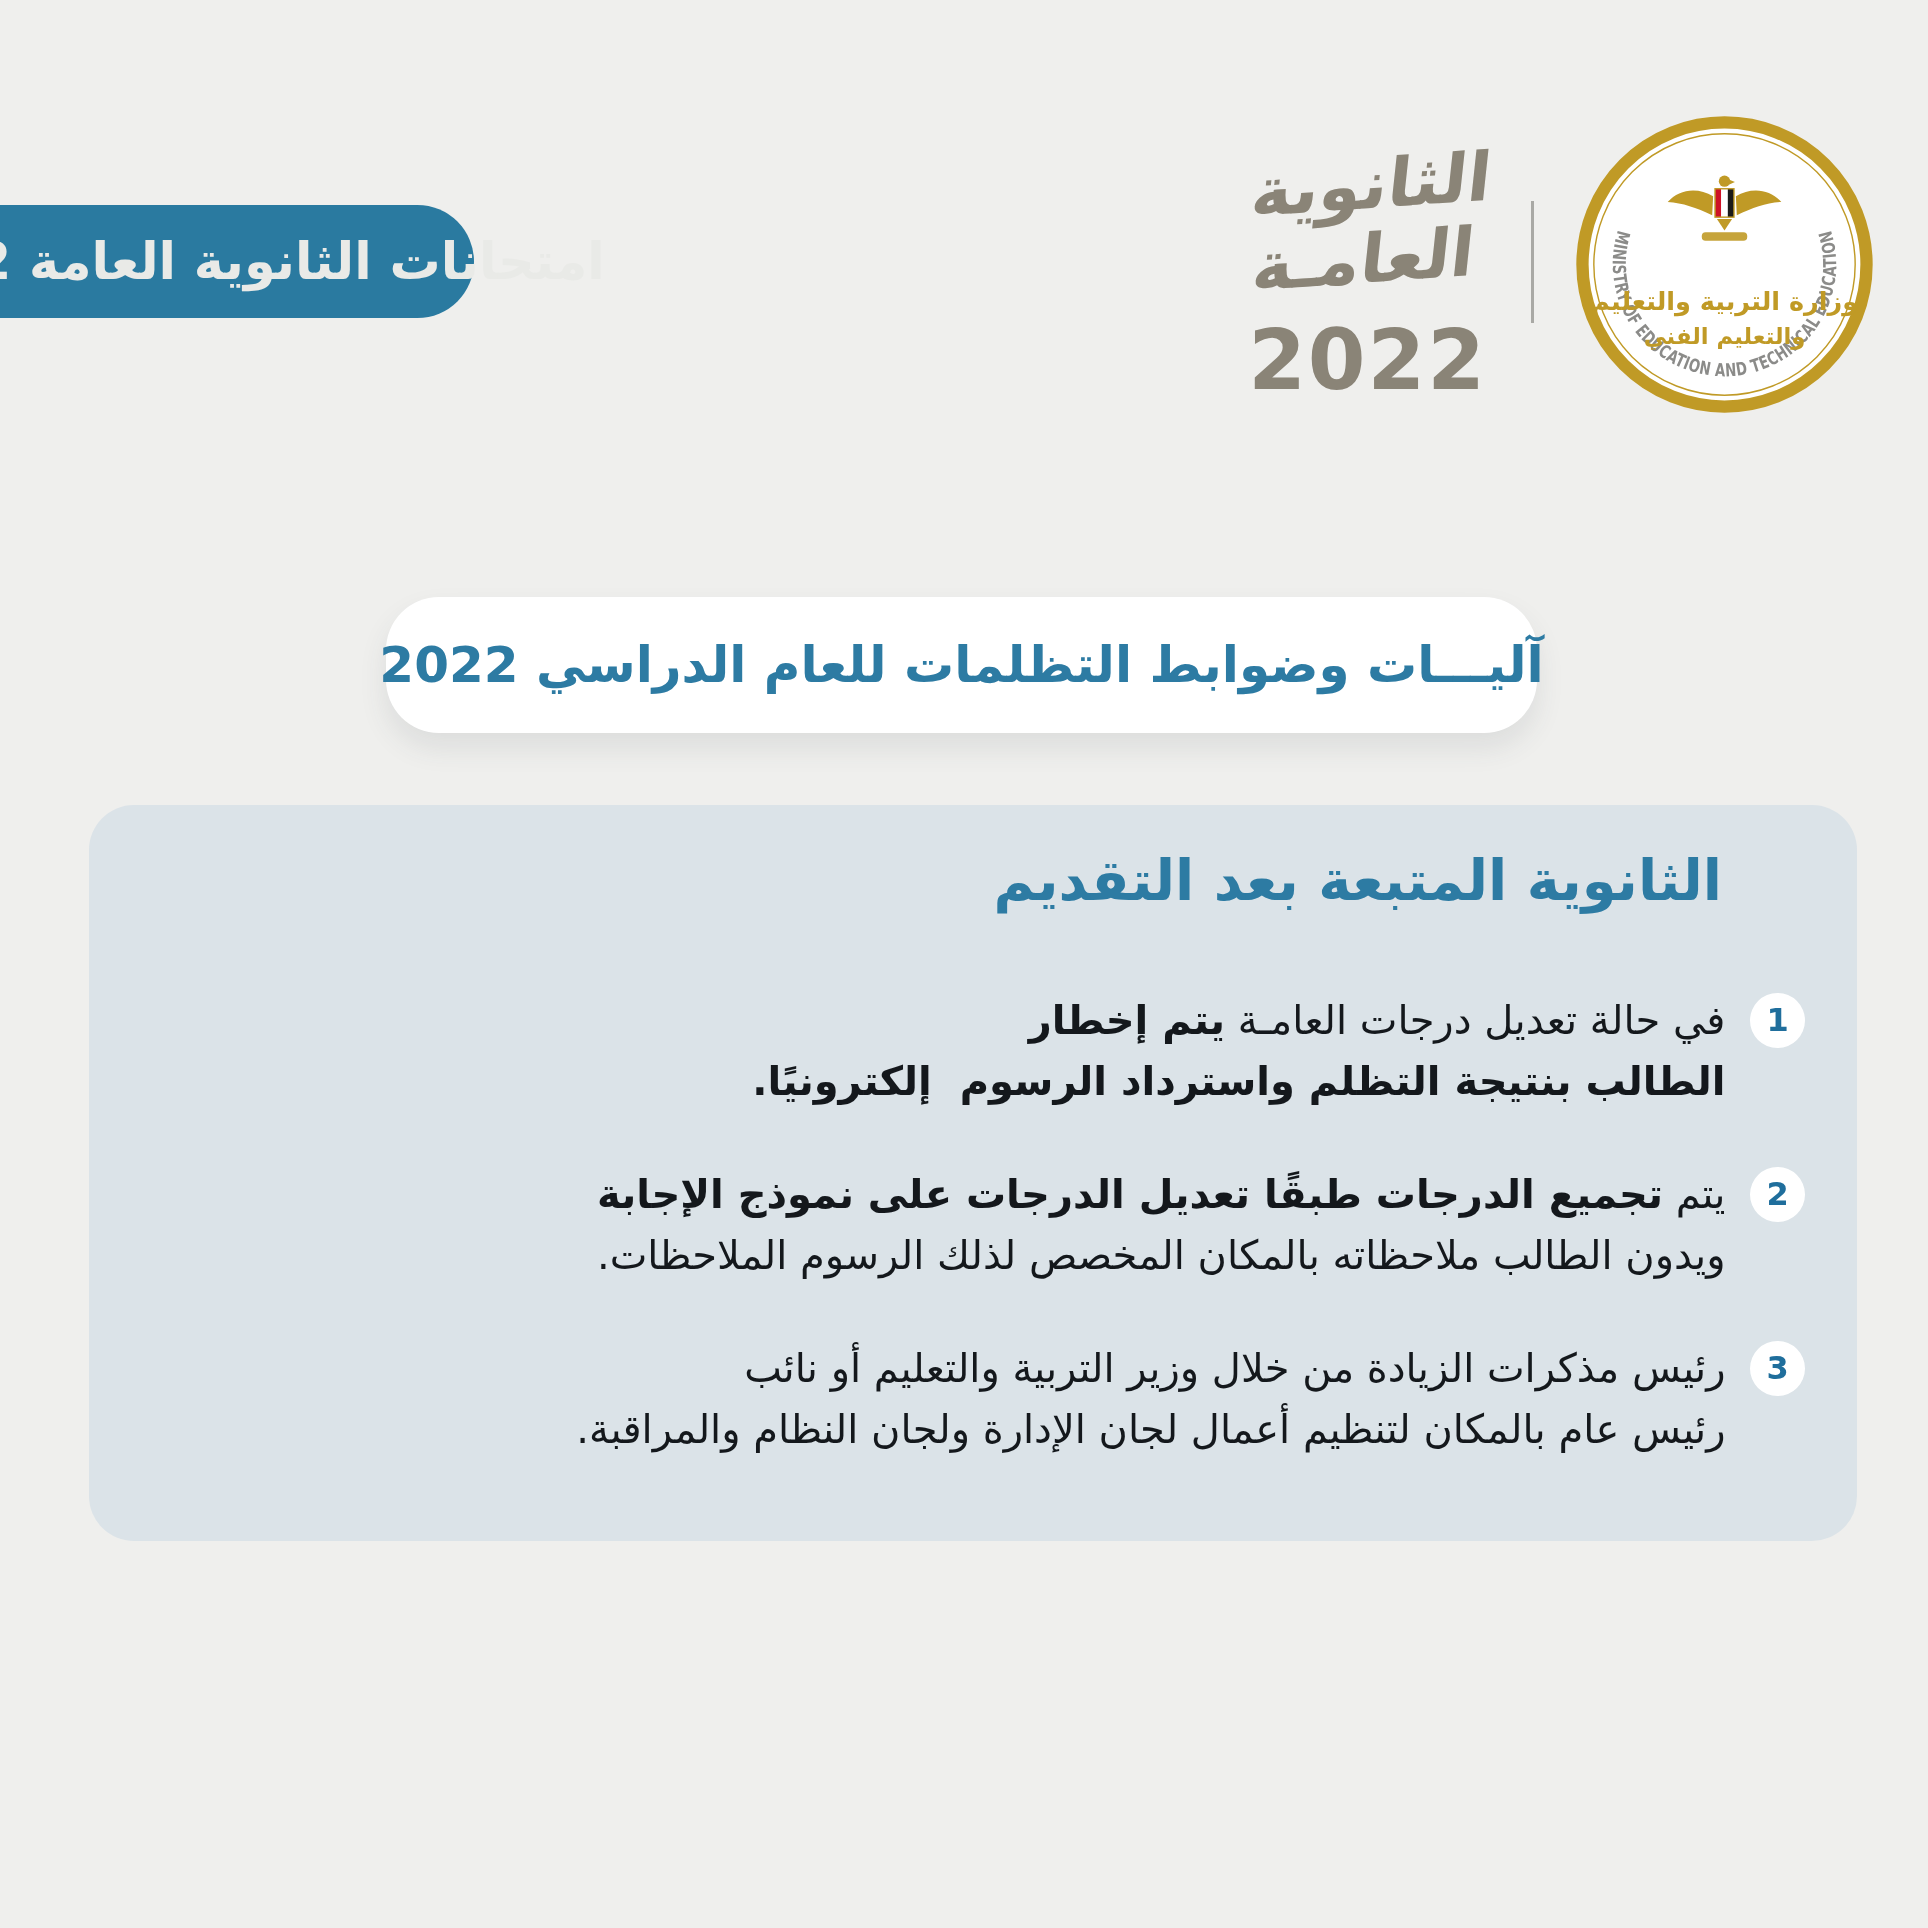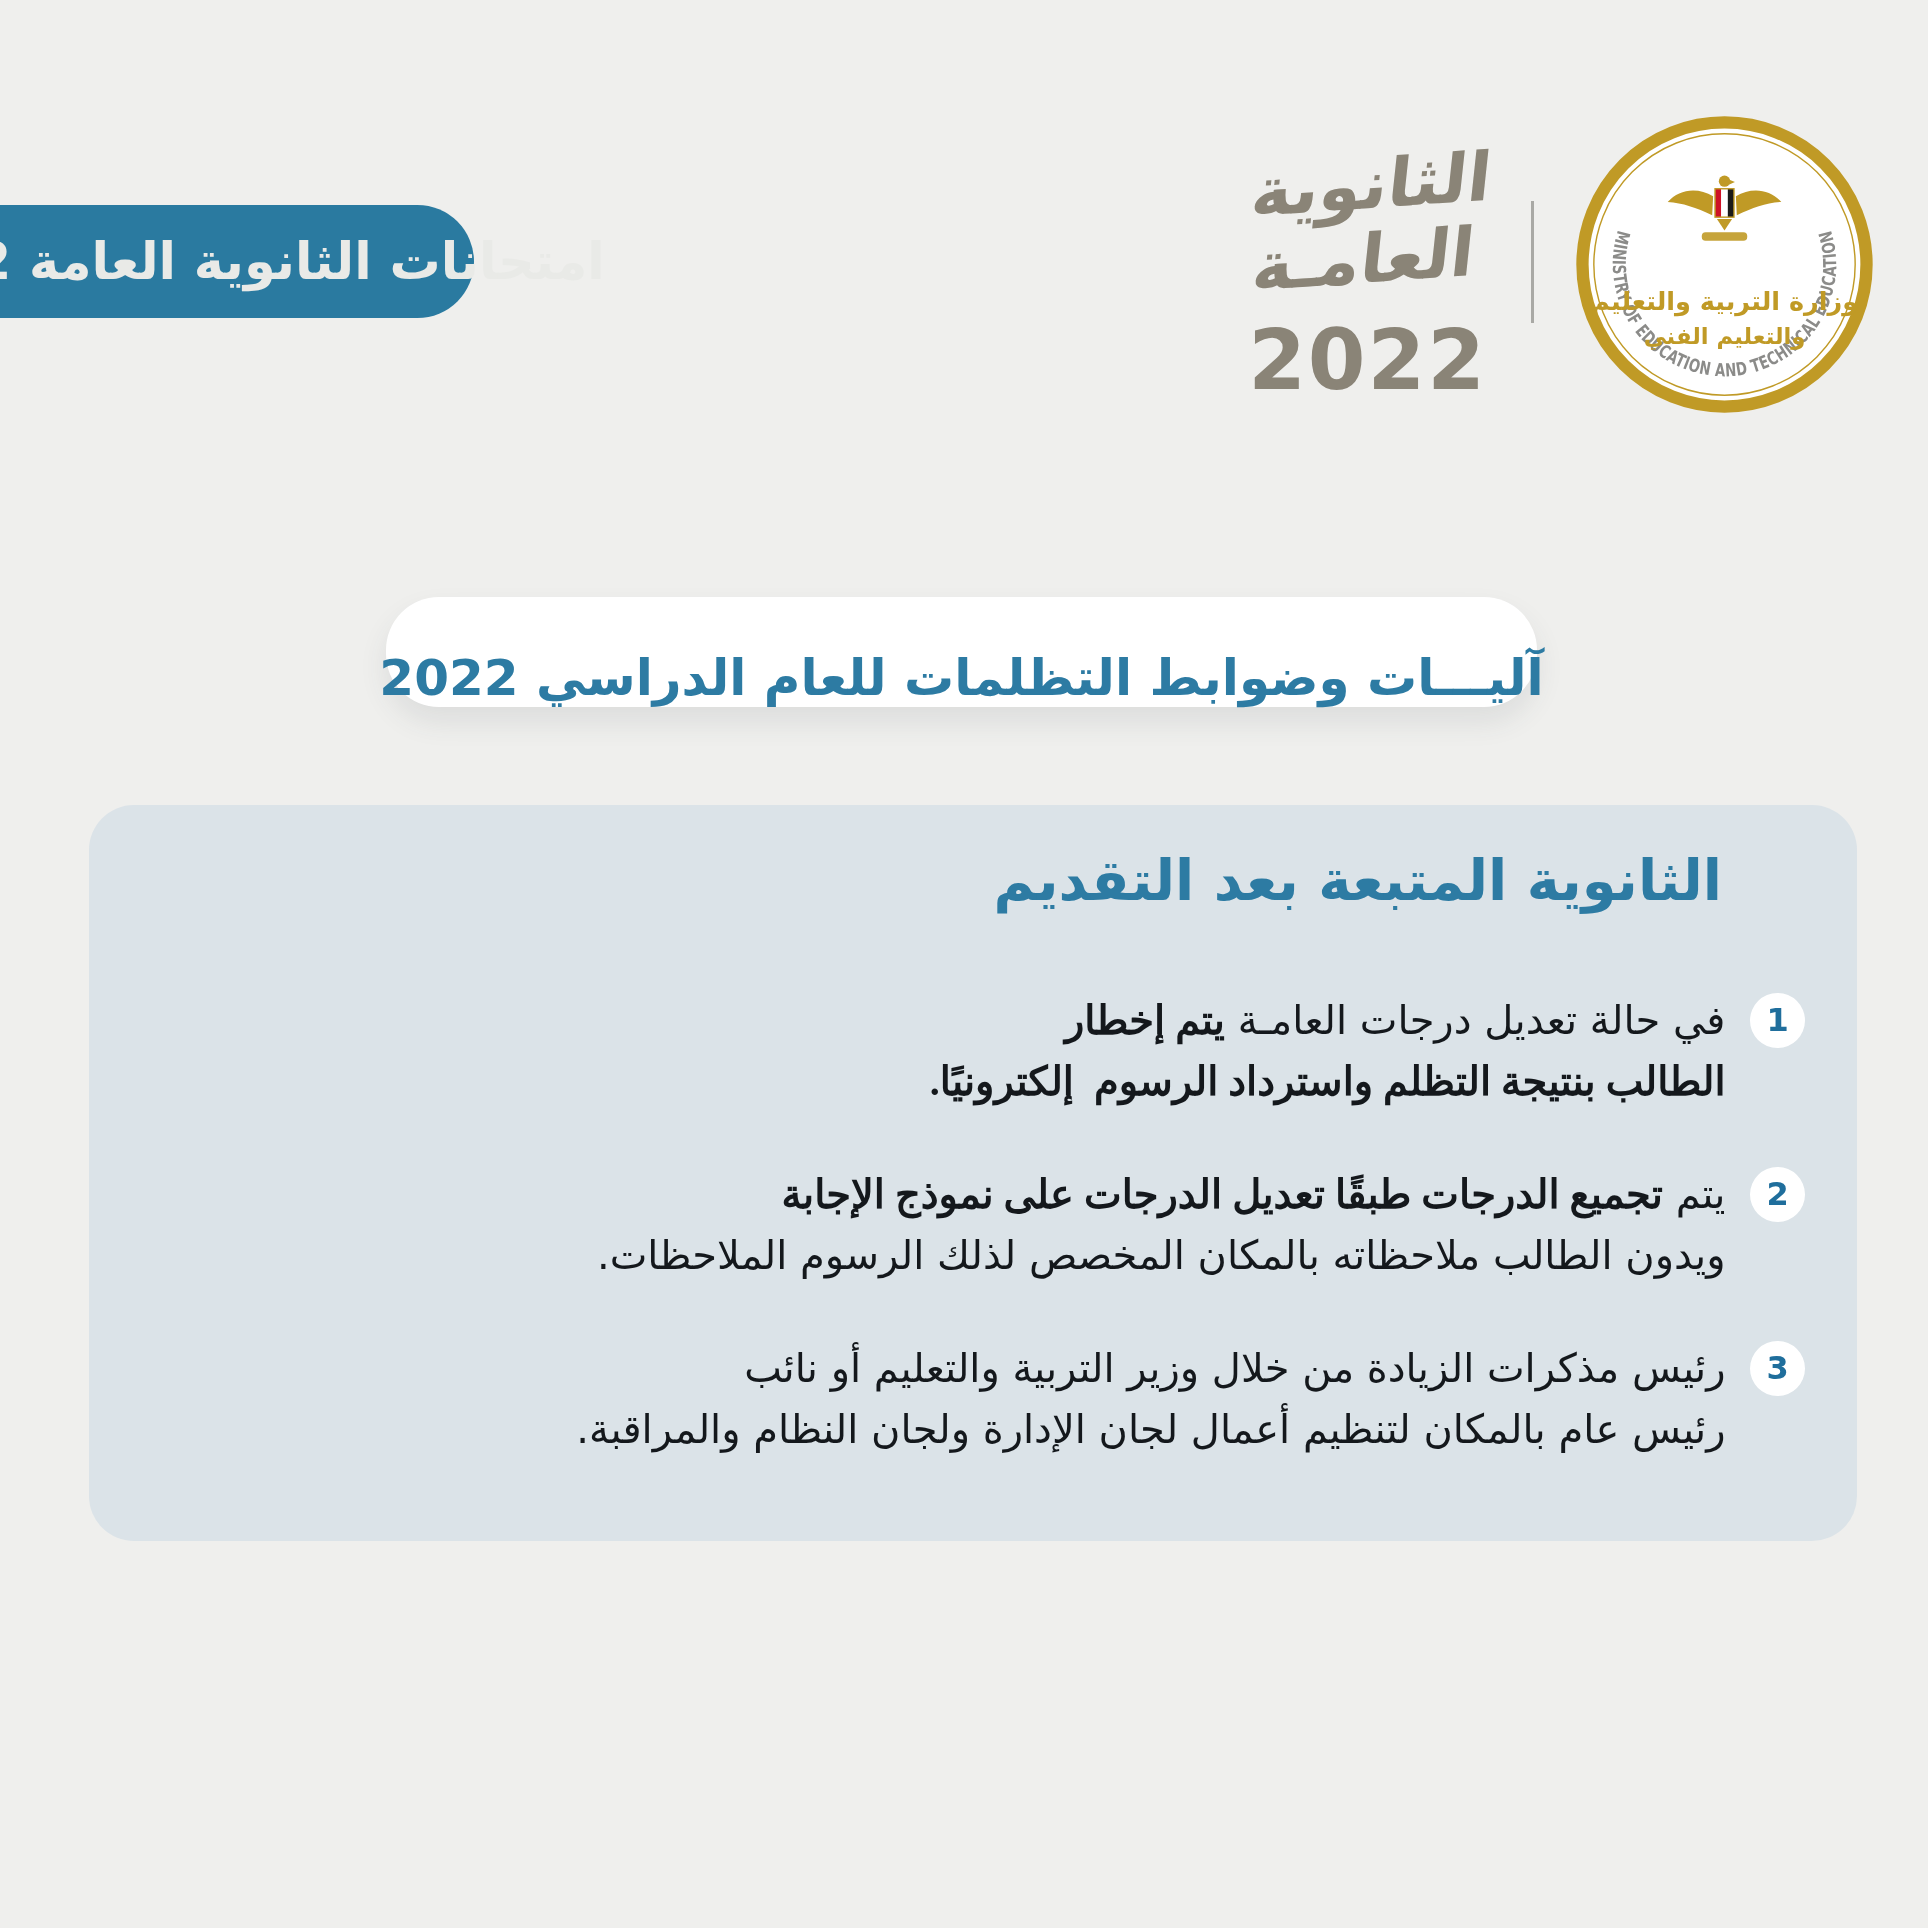--- a/index.html
+++ b/index.html
@@ -57,24 +57,24 @@
     position:absolute;left:1531px;top:201px;
     width:2.8px;height:122px;background:#a9a9a5;
   }
   .seal{
     position:absolute;left:1573px;top:113px;
     width:303px;height:303px;
   }
   
   .pill{
     position:absolute;left:386px;top:597px;
-    width:1151px;height:110px;
+    width:1151px;height:136px;
     background:#ffffff;border-radius:53px;
     box-shadow:0 15px 28px rgba(60,70,80,.10);
-    display:flex;align-items:flex-end;justify-content:center;
+    display:flex;align-items:center;justify-content:center;
     direction:rtl;
   }
   .pill .label{
     color:var(--accent-blue);
     font-size:50px;font-weight:700;white-space:nowrap;
   }
   
   .card{
     position:absolute;left:89px;top:805px;
     width:1768px;height:736px;
@@ -99,21 +99,21 @@
     flex:0 0 55px;width:55px;height:55px;margin-top:2.8px;
     background:#ffffff;border-radius:50%;
     display:flex;align-items:center;justify-content:center;
     color:var(--number-blue);font-size:32px;font-weight:700;
   }
   .proc-text{
     flex:1;direction:rtl;text-align:right;
     color:var(--body-text);
     font-size:40px;line-height:61px;font-weight:400;
   }
-  .proc-text .bold{font-weight:700;font-family:Liberation Serif, serif;}
+  .proc-text .bold{font-weight:700;}
 </style>
 </head>
 <body>
 
 <div class="canvas">
 
   <div class="banner">
     <span class="label">امتحانات الثانوية العامة 2022</span>
   </div>
 

